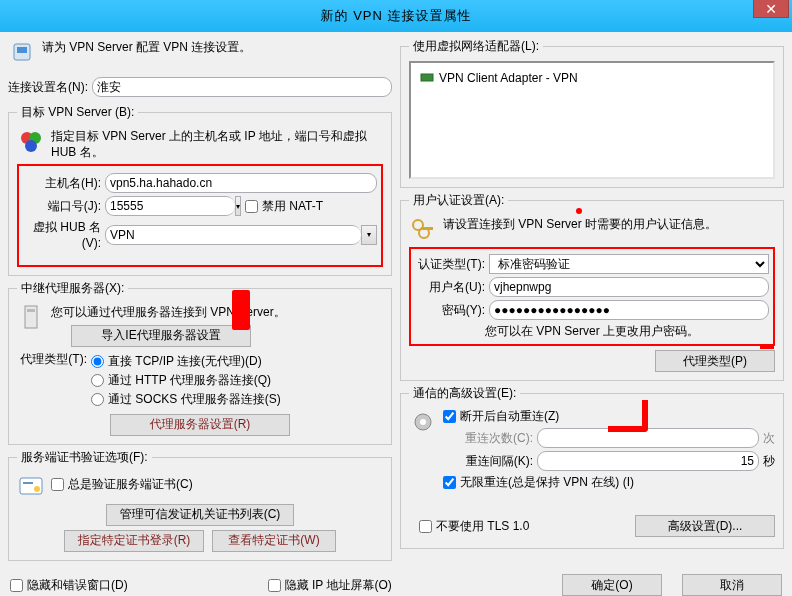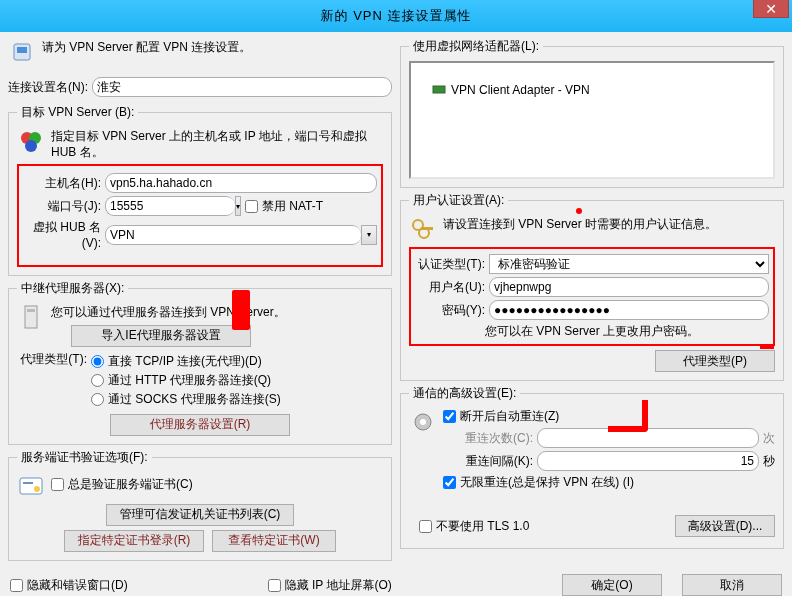--- a/index.html
+++ b/index.html
@@ -16,21 +16,21 @@
 .w70 { width: 70px; }
 .w80 { width: 80px; }
 input[type=text], select { border: 1px solid #abadb3; height: 20px; padding: 0 4px; font-size: 12px; background: #fff; font-family: inherit; }
 input[type=text] { width: 100%; border-radius: 9px; }
 select { width: 100%; }
 button { border: 1px solid #acacac; background: #e1e1e1; height: 22px; font-size: 12px; padding: 0 10px; font-family: inherit; }
 button:disabled { color: #7f1d1d; }
 .icon-box { width: 28px; height: 28px; flex-shrink: 0; display: flex; align-items: center; justify-content: center; }
 .header-row { display: flex; gap: 6px; align-items: flex-start; margin-bottom: 4px; }
 .header-text { padding-top: 2px; line-height: 1.3; }
-.listbox { border: 2px inset #e4e4e4; background: #fff; height: 118px; padding: 20px; overflow: auto; }
+.listbox { border: 2px inset #e4e4e4; background: #fff; height: 118px; padding: 8px; overflow: auto; }
 .checkbox-row { display: flex; align-items: center; gap: 4px; }
 .radio-group { margin-left: 26px; }
 .radio-row { display: flex; align-items: center; gap: 4px; margin: 2px 0; }
 .btn-row { display: flex; gap: 8px; justify-content: center; margin-top: 4px; }
 .redbox1 { border: 2px solid #f00; padding: 4px 4px 12px 2px; margin-top: 2px; }
 .redbox2 { border: 2px solid #f00; padding: 2px 4px 4px 4px; }
 .red-annot1 { position: absolute; left: 232px; top: 258px; width: 18px; height: 40px; background: #f00; border-radius: 2px; pointer-events:none; }
 .red-annot-dot { position: absolute; left: 576px; top: 176px; width: 6px; height: 6px; background: #f00; border-radius: 50%; pointer-events:none;}
 .red-annot2 { position: absolute; left: 608px; top: 368px; width: 40px; height: 32px; border-bottom: 6px solid #f00; border-right: 6px solid #f00; border-radius: 0 0 4px 0; pointer-events:none;}
 .red-hyphen { position:absolute; left:760px; top:312px; width:14px; height:5px; background:#f00; pointer-events:none;}
@@ -246,21 +246,21 @@
               <span>无限重连(总是保持 VPN 在线) (I)</span>
             </label>
         </div>
       </div>
       <div class="row" style="margin-top:24px">
         <label class="checkbox-row" style="margin-left:10px">
             <input type="checkbox" style="">
             <span>不要使用 TLS 1.0</span>
           </label>
         <div style="flex:1"></div>
-        <button style="width:100px">高级设置(D)...</button>
+        <button style="width:140px">高级设置(D)...</button>
       </div>
     </fieldset>
   </div>
 
   <div class="red-annot1"></div>
   <div class="red-annot-dot"></div>
   <div class="red-annot2"></div>
   <div class="red-hyphen"></div>
 </div>
 

